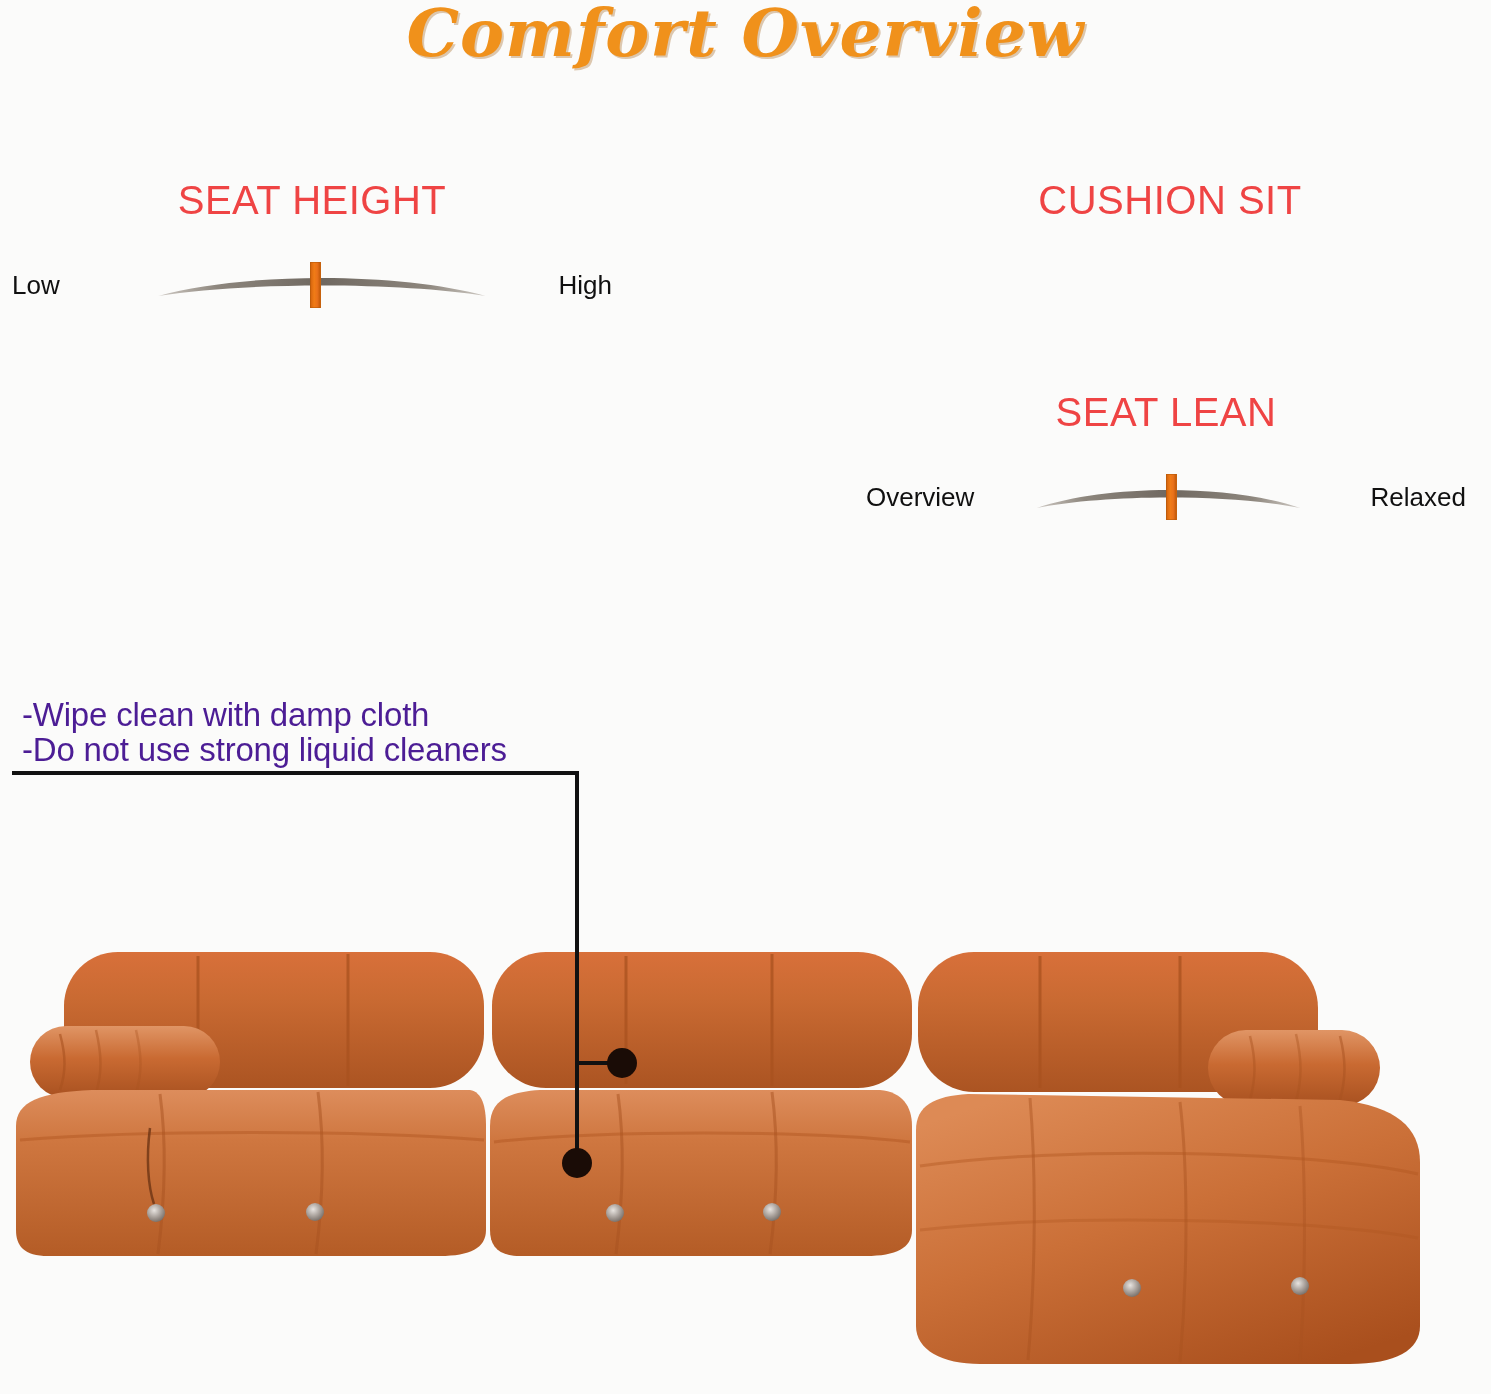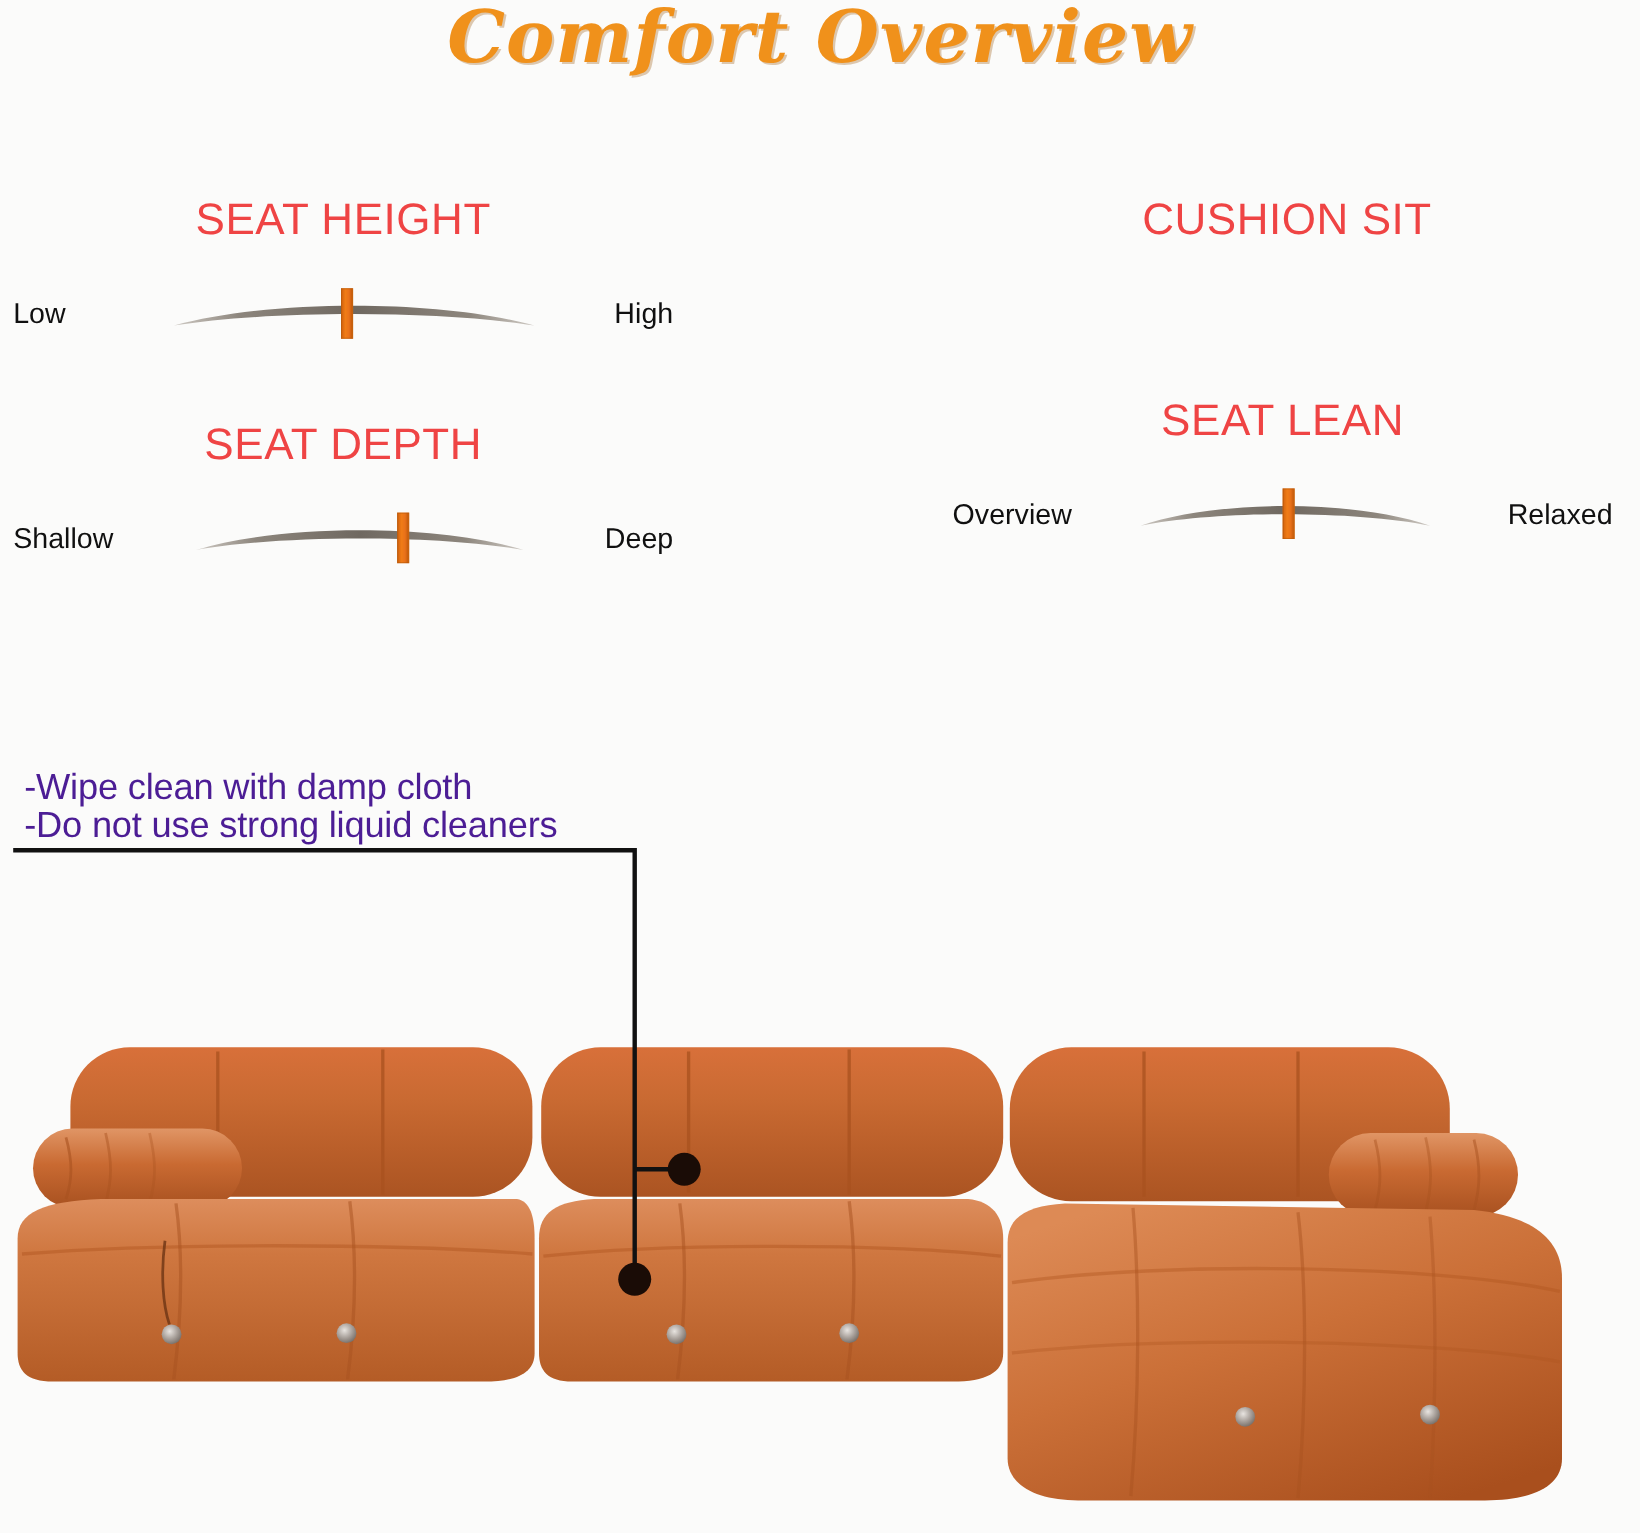--- a/index.html
+++ b/index.html
@@ -156,35 +156,22 @@
         <div class="marker" style="left:48%;"></div>
       </div>
       <div class="scale-label right" style="width:110px;">High</div>
     </div>
   </div>
 
   <div class="metric" style="left:870px; top:178px;">
     <div class="metric-title">CUSHION SIT</div>
   </div>
 
-  <div class="metric" style="left:12px; top:382px;">
-    <div class="metric-title">SEAT DEPTH</div>
-    <div class="scale-row">
-      <div class="scale-label left" style="width:150px;">Shallow</div>
-      <div class="track-wrap">
-        <svg class="track-svg" viewBox="0 0 300 70" preserveAspectRatio="none">
-          <path d="M2,46 C80,22 220,22 298,46 C220,32 80,32 2,46 Z" fill="url(#trkA)"></path>
-        </svg>
-        <div class="marker" style="left:63%;"></div>
-      </div>
-      <div class="scale-label right" style="width:120px;">Deep</div>
-    </div>
-  </div>
-
-  <div class="metric" style="left:866px; top:360px;">
+
+  <div class="metric" style="left:866px; top:390px;">
     <div class="metric-title">SEAT LEAN</div>
     <div class="scale-row">
       <div class="scale-label left" style="width:155px;">Overview</div>
       <div class="track-wrap">
         <svg class="track-svg" viewBox="0 0 300 70" preserveAspectRatio="none">
           <path d="M2,46 C80,22 220,22 298,46 C220,32 80,32 2,46 Z" fill="url(#trkA)"></path>
         </svg>
         <div class="marker" style="left:51%;"></div>
       </div>
       <div class="scale-label right" style="width:150px;">Relaxed</div>

